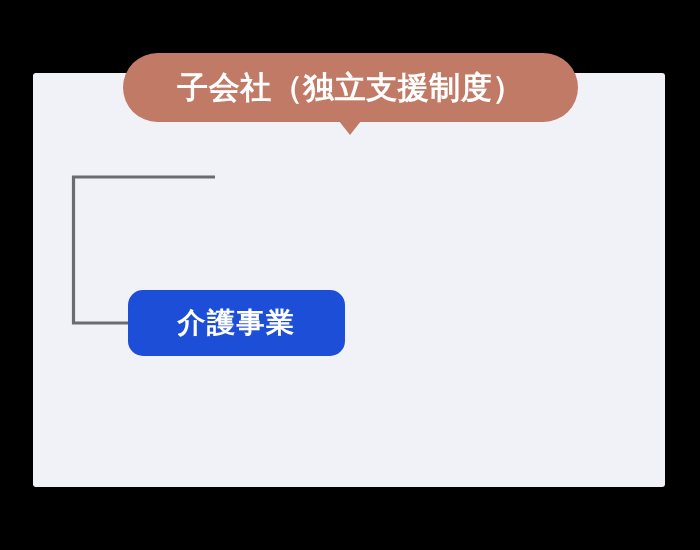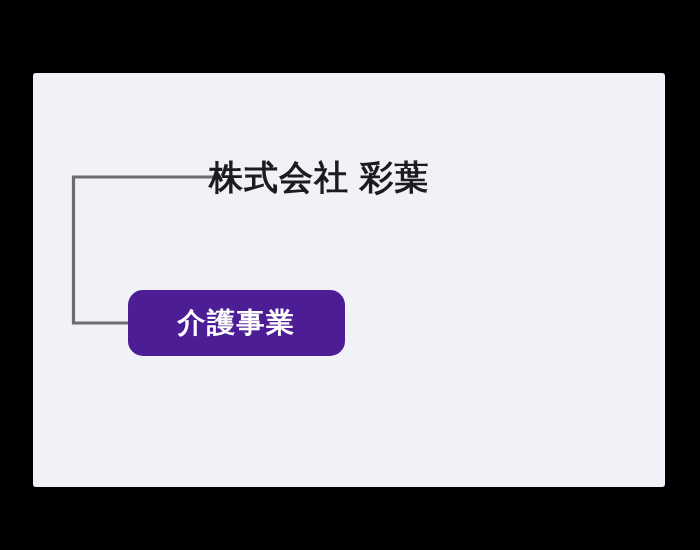--- a/index.html
+++ b/index.html
@@ -97,21 +97,21 @@
     white-space: nowrap;
   }
 
   
   .division-btn {
     position: absolute;
     left: 128px;
     top: 290px;
     width: 217px;
     height: 66px;
-    background: #4c1d95;
+    background: #1d4ed8;
     border-radius: 15px;
     display: flex;
     align-items: center;
     justify-content: center;
     box-sizing: border-box;
     border: none;
     padding: 0;
   }
   .division-label {
     color: #ffffff;
@@ -144,21 +144,26 @@
 <body>
 
 <div id="stage">
 
   <div class="card"></div>
 
   <svg class="bracket" viewBox="0 0 145 156" width="145" height="156" xmlns="http://www.w3.org/2000/svg">
     <path d="M 145 5 L 3.5 5 L 3.5 151 L 59 151" fill="none" stroke="#6b6b70" stroke-width="3.2" stroke-linecap="butt" stroke-linejoin="miter"></path>
   </svg>
 
+  <div class="badge-wrap">
+    <div class="badge">
+      <span class="badge-label">子会社（独立支援制度）</span>
+    </div>
+    <div class="badge-tail"></div>
+  </div>
 
-  <div class="company-name">株式会社 彩葉</div>
 
   <div class="division-btn">
     <span class="division-label">介護事業</span>
   </div>
 
 
 </div>
 
 </body></html>

